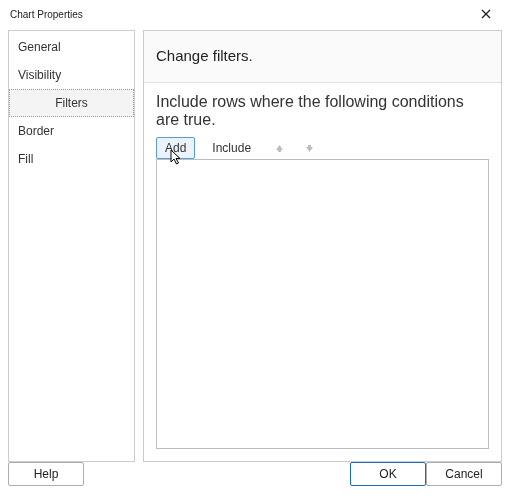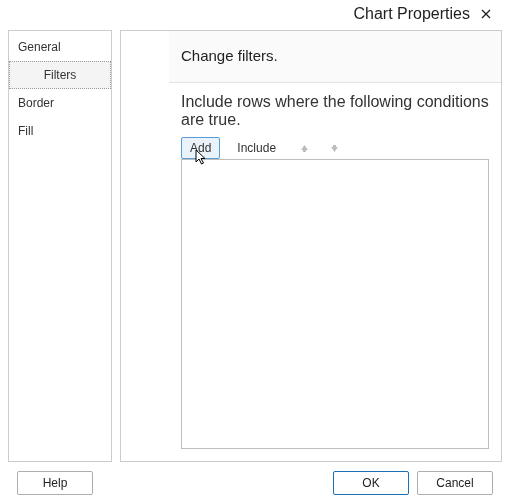--- a/index.html
+++ b/index.html
@@ -15,36 +15,36 @@
   .dialog {
     width: 510px; height: 504px;
     display: flex; flex-direction: column;
     position: relative;
   }
   .titlebar {
     height: 28px;
     display: flex; align-items: center;
     padding: 0 8px 0 10px;
   }
-  .titlebar .title { flex: 1; font-size: 16px; color: #222; text-align: right; }
+  .titlebar .title { flex: 1; font-size: 10px; color: #222; }
   .titlebar .close {
     width: 32px; height: 22px;
     display: flex; align-items: center; justify-content: center;
     font-size: 13px; color: #222;
   }
 
   .body {
     flex: 1;
     display: flex;
     padding: 2px 8px 0 8px;
     gap: 8px;
     min-height: 0;
   }
   .sidebar {
-    width: 104px;
+    width: 127px;
     border: 1px solid #ccc;
     background: #fff;
     padding: 2px 0;
   }
   .side-item {
     padding: 6px 8px;
     font-size: 12px;
     color: #333;
     cursor: default;
     border: 1px solid transparent;
@@ -53,21 +53,20 @@
     background: #f4f4f4;
     border: 1px dotted #9a9a9a;
     text-align: center;
   }
 
   .main {
     flex: 1;
     border: 1px solid #ccc;
     display: flex; flex-direction: column;
     min-width: 0;
-    padding-left: 48px;
   }
   .main-header {
     padding: 16px 12px 18px 12px;
     font-size: 15px;
     color: #222;
     border-bottom: 1px solid #e3e3e3;
     background: #fafafa;
   }
   .main-content {
     flex: 1;
@@ -114,23 +113,22 @@
   }
   .filter-list {
     flex: 1;
     border: 1px solid #bdbdbd;
     background: #fff;
     min-height: 0;
   }
 
   .footer {
     height: 42px;
-    display: flex; align-items: center;
-    padding: 0 17px;
-    gap: 8px;
+    display: flex; 
+    padding: 0 8px;
   }
   .footer .spacer { flex: 1; }
   .btn {
     min-width: 76px; height: 24px;
     border: 1px solid #adadad;
     background: #fff;
     font-family: inherit; font-size: 12px;
     color: #222;
     border-radius: 2px;
     cursor: default;
@@ -153,20 +151,23 @@
         <line x1="9" y1="1" x2="1" y2="9" stroke="#222" stroke-width="1.2"></line>
       </svg>
     </div>
   </div>
 
   <div class="body">
 
     <div class="sidebar">
       <div class="side-item">
         <span>General</span>
+      </div>
+      <div class="side-item">
+        <span>Visibility</span>
       </div>
       <div class="side-item selected">
         <span>Filters</span>
       </div>
       <div class="side-item">
         <span>Border</span>
       </div>
       <div class="side-item">
         <span>Fill</span>
       </div>

